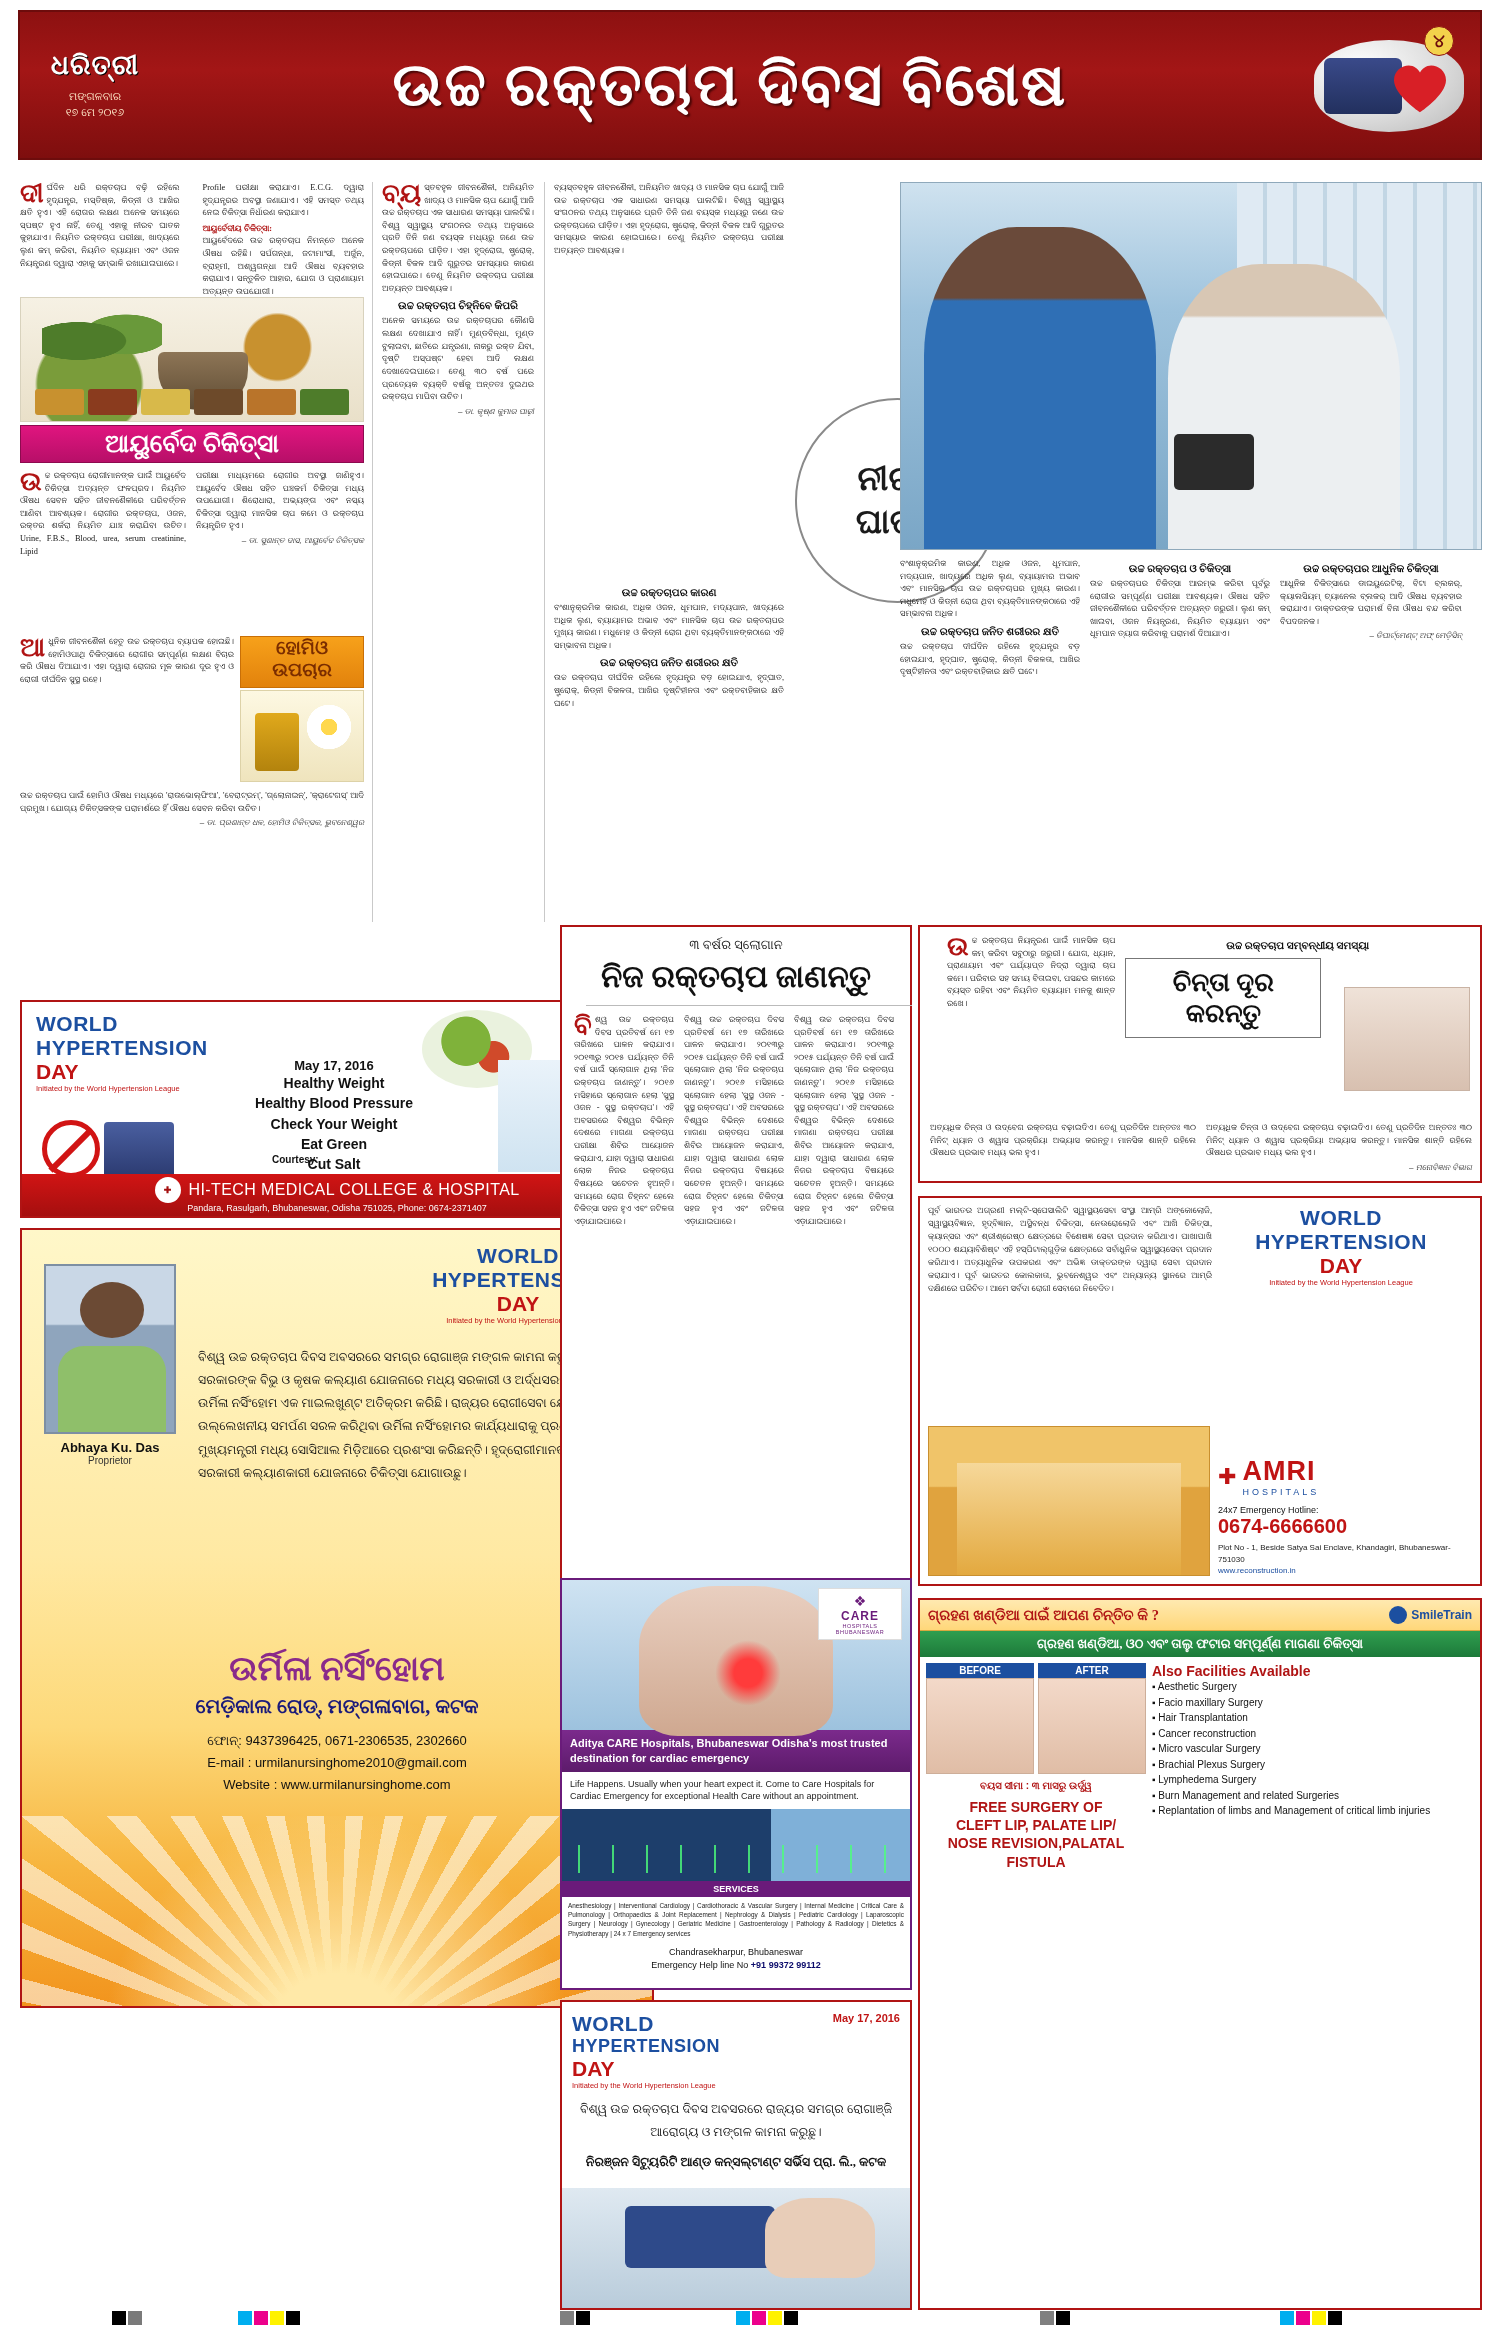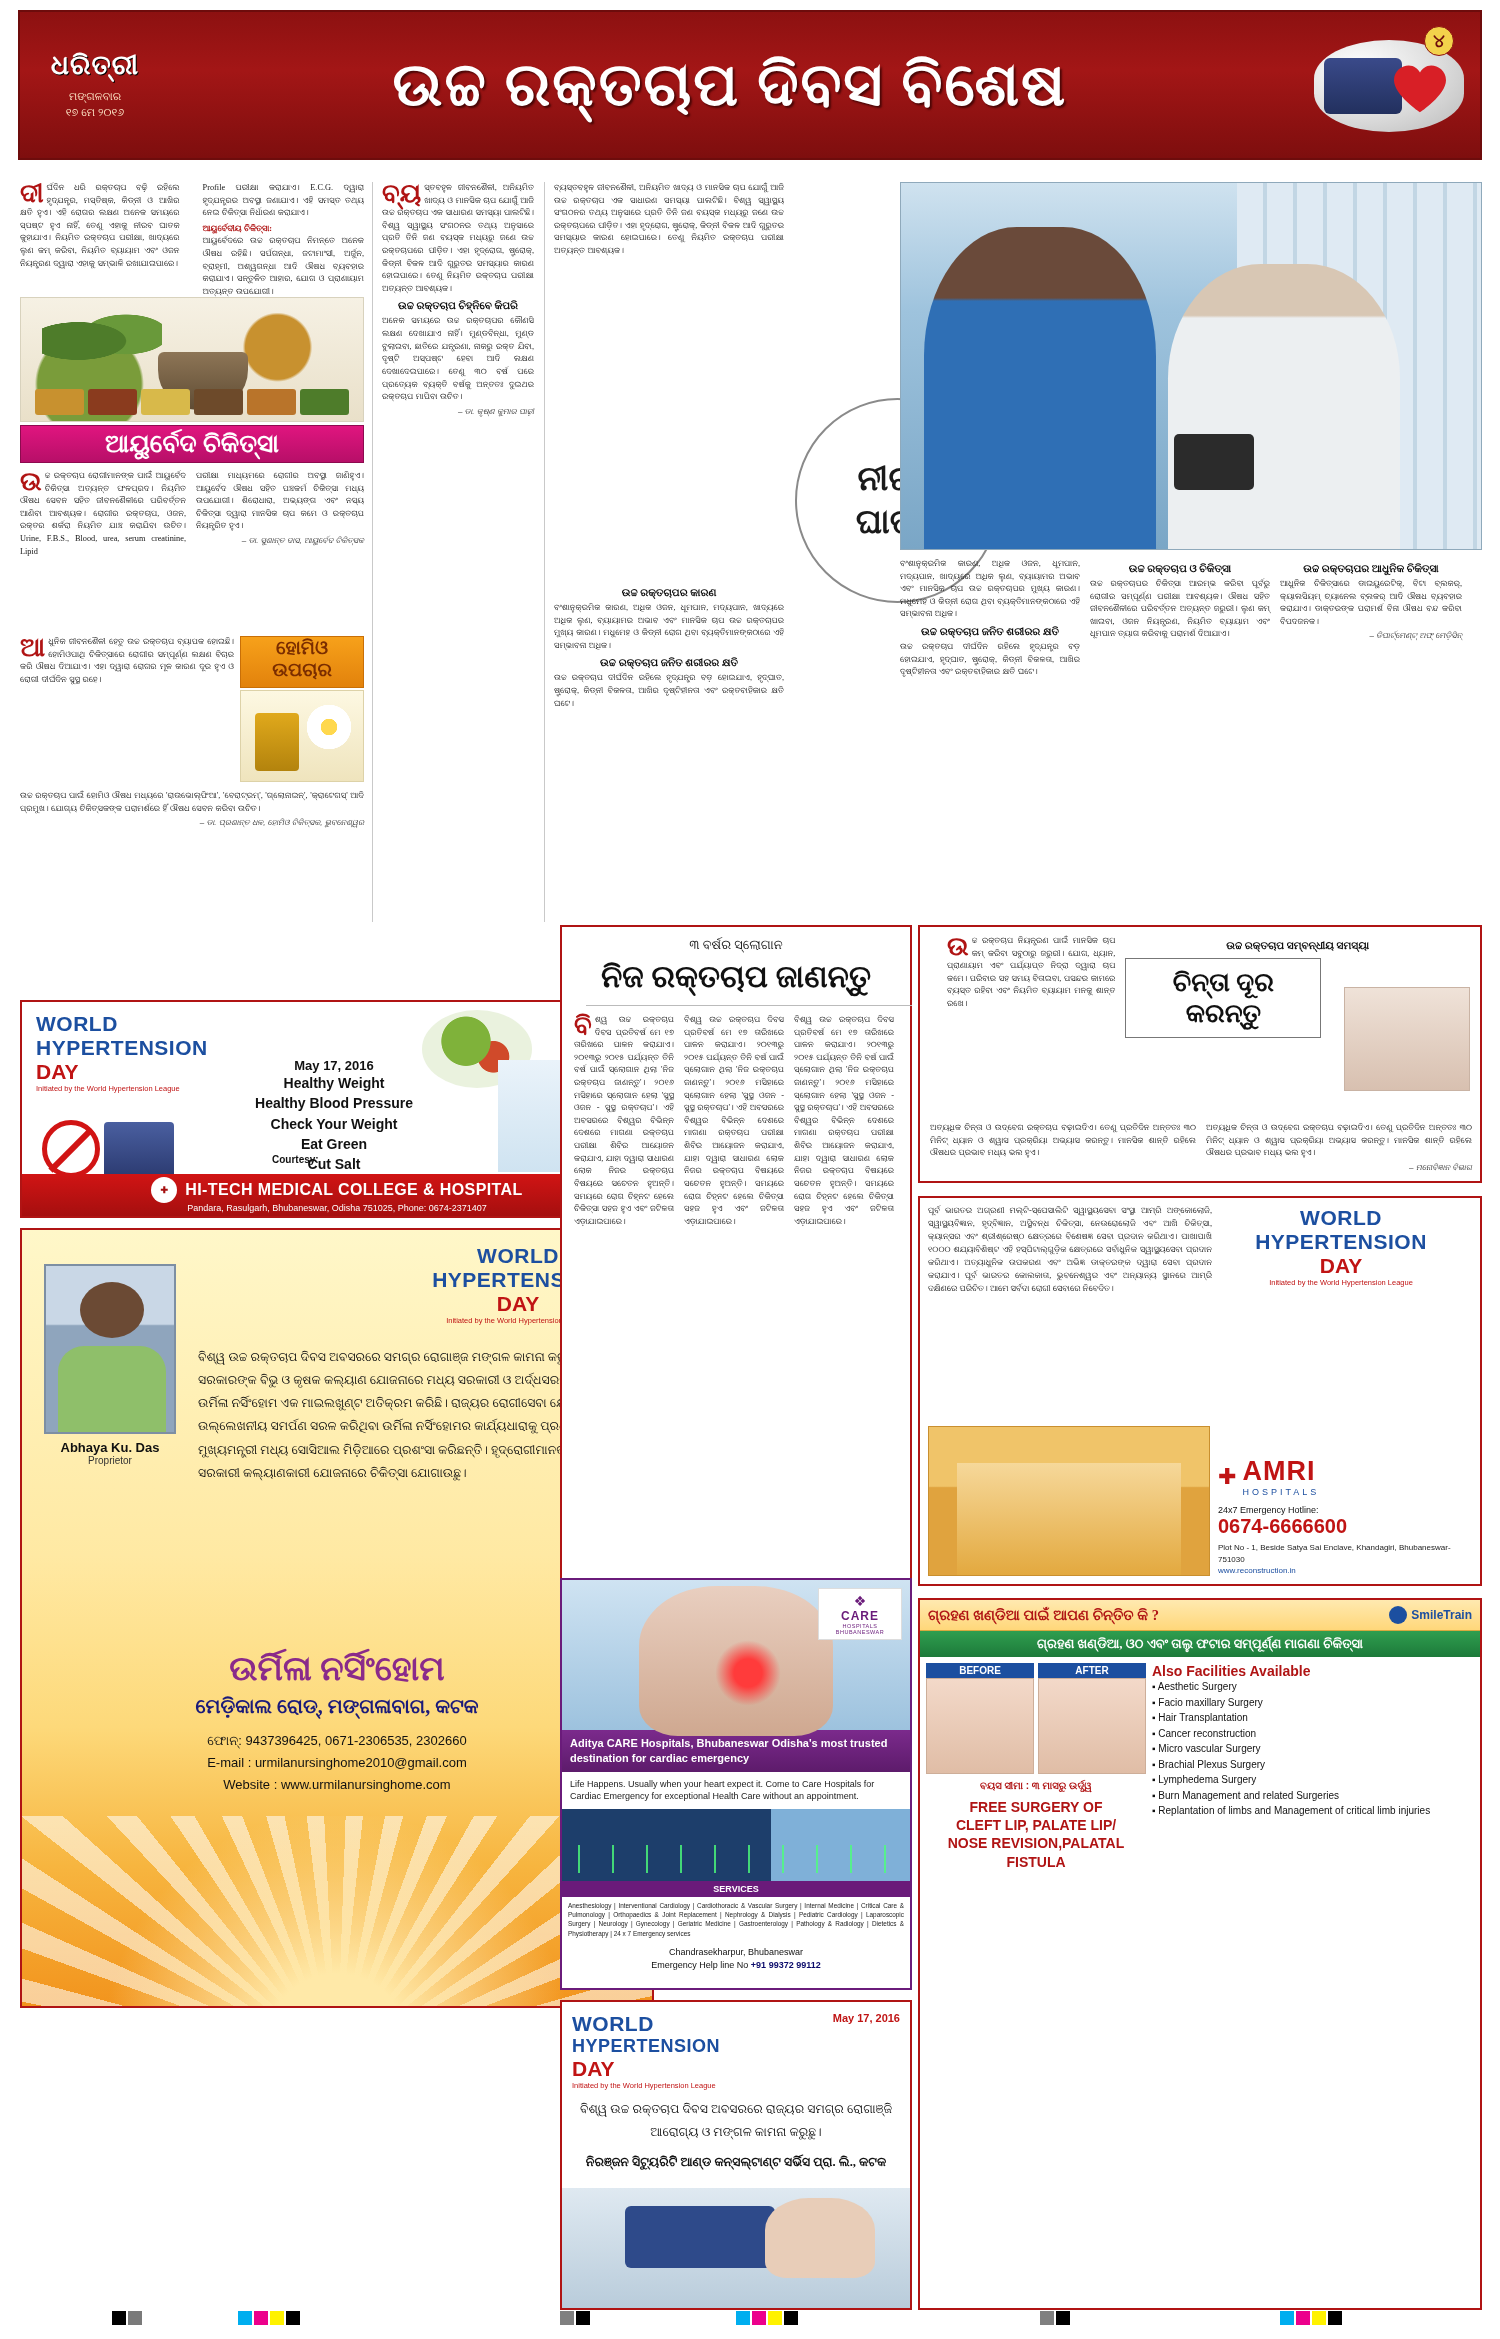--- a/index.html
+++ b/index.html
@@ -181,21 +181,21 @@
   }
   .whd-world { font-size:21px; font-weight:bold; color:#1c4fa0; letter-spacing:0.5px; }
   .whd-hyper { font-size:21px; font-weight:bold; color:#1c4fa0; letter-spacing:0.5px; }
   .whd-day { font-size:21px; font-weight:bold; color:#c01414; }
   .whd-sub { font-size:7.5px; color:#c01414; }
   .ad-hitech-bar {
     position:absolute; left:0; bottom:0; width:100%; height:42px;
     background:linear-gradient(180deg,#d11414,#a50f0f); color:#fff;
     display:flex; flex-direction:column; align-items:center; justify-content:center;
   }
-  .ad-hitech-name { font-size:16px; font-weight:bold; letter-spacing:0.4px; }
+  .ad-hitech-name { font-size:16px; font-weight:normal; letter-spacing:0.4px; }
   .ad-hitech-addr { font-size:9px; }
   .salad {
     position:absolute; right:120px; top:8px; width:110px; height:78px;
     background:radial-gradient(circle at 40% 40%, #7fb23a 0 30%, transparent 31%),
                radial-gradient(circle at 65% 60%, #d04a2a 0 18%, transparent 19%),
                #eaf2de;
     border-radius:50%;
   }
   .walkers {
     position:absolute; right:14px; top:58px; width:140px; height:112px;

